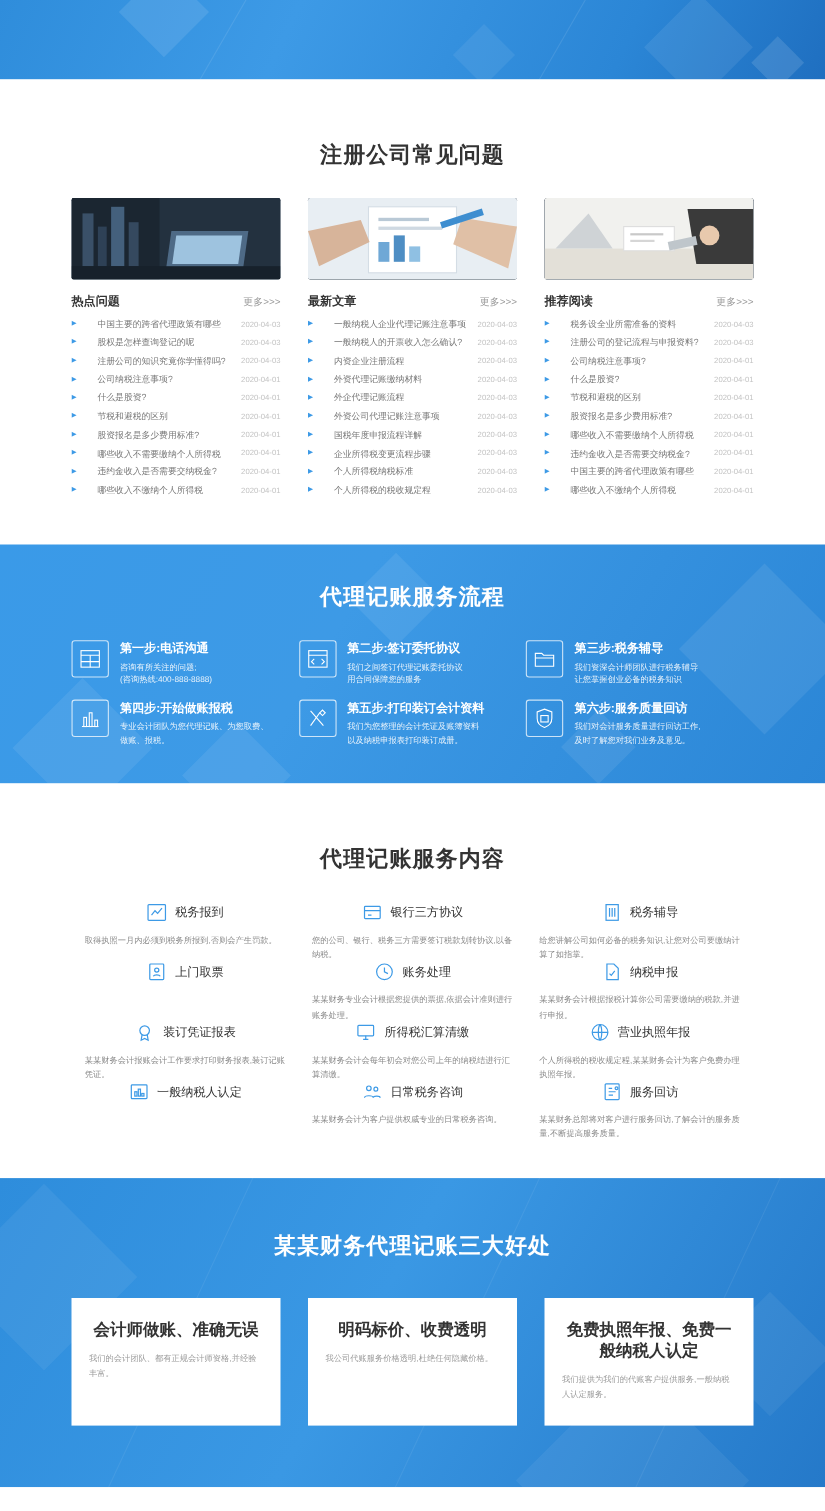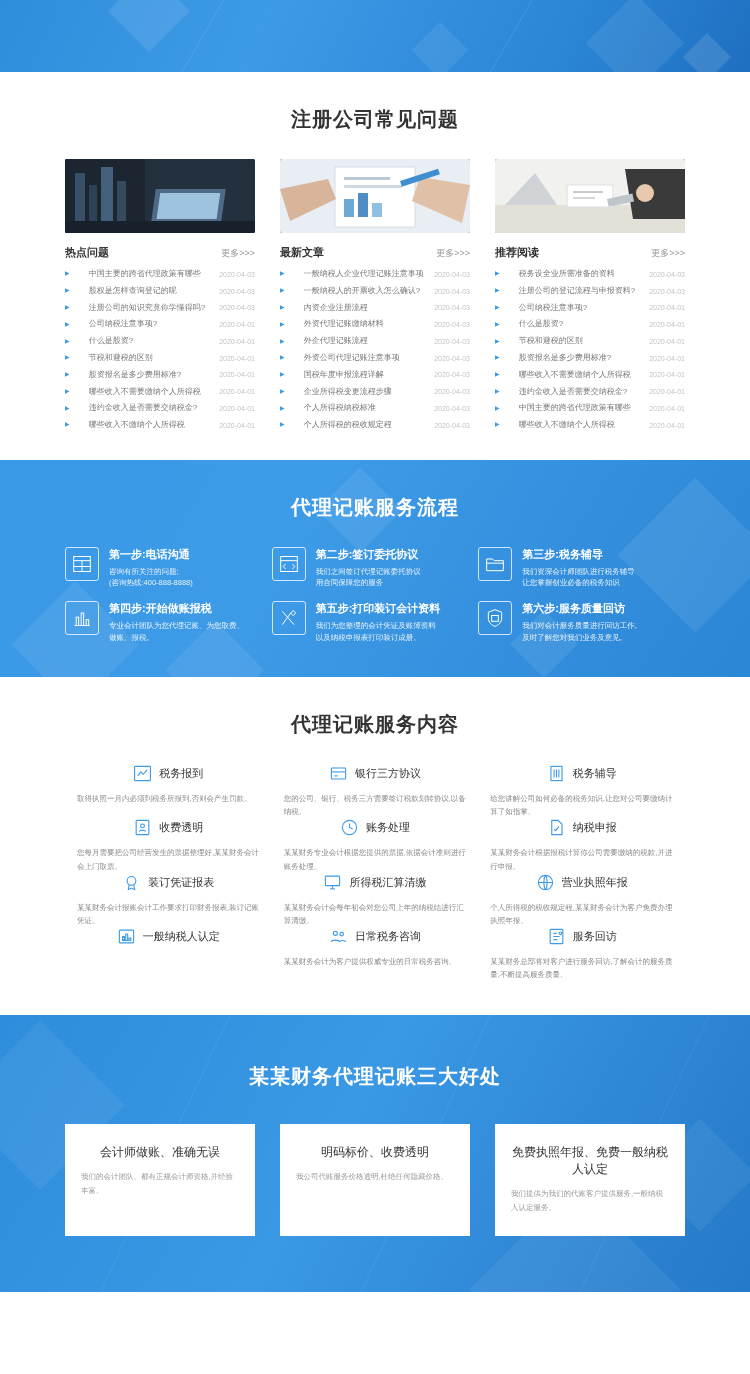--- a/index.html
+++ b/index.html
@@ -29,21 +29,21 @@
   .top-banner .s4 { width: 34px; height: 34px; left: 690px; top: 40px; background: rgba(255,255,255,0.12); }
   .top-banner .line {
     position: absolute;
     width: 1px;
     height: 200px;
     background: rgba(255,255,255,0.10);
     transform: rotate(30deg);
   }
 
   
-  .section { padding: 34px 0 26px; }
+  .section { padding: 34px 0 40px; margin-top: 21px; }
   .container { width: 620px; margin: 0 auto; }
   .sec-title {
     text-align: center;
     font-size: 20px;
     font-weight: bold;
     color: #333;
     letter-spacing: 1px;
     margin-bottom: 26px;
   }
   .sec-title.light { color: #fff; }
@@ -164,21 +164,21 @@
     letter-spacing: 1px;
     margin-bottom: 34px;
   }
   .ben-cards { position: relative; display: flex; justify-content: space-between; }
   .ben-card {
     width: 190px;
     background: #fff;
     padding: 20px 16px 22px;
     text-align: center;
   }
-  .ben-card .h { font-size: 12px; color: #333; margin-bottom: 9px; }
+  .ben-card .h { font-size: 15px; color: #333; margin-bottom: 9px; font-weight: bold; }
   .ben-card .d { font-size: 7.5px; line-height: 1.8; color: #9a9a9a; text-align: left; }
 </style>
 </head>
 <body>
 
 <div class="top-banner">
   <div class="shape s1"></div>
   <div class="shape s2"></div>
   <div class="shape s3"></div>
   <div class="shape s4"></div>
@@ -597,23 +597,22 @@
           </div>
           <div class="svc-desc">给您讲解公司如何必备的税务知识,让您对公司要缴纳计算了如指掌。</div>
         </div>
         <div class="svc-item">
           <div class="svc-head">
             <span class="ico"><svg viewBox="0 0 24 24" fill="none" stroke="#3d9ae6" stroke-width="1.4">
                 <rect x="4" y="3" width="16" height="18" rx="1"></rect>
                 <circle cx="12" cy="10" r="2.4"></circle>
                 <path d="M8 17c1-2.2 7-2.2 8 0"></path>
               </svg></span>
-            <span class="h">收费透明</span>
-          </div>
-          <div class="svc-desc">您每月需要把公司经营发生的票据整理好,某某财务会计会上门取票。</div>
+            <span class="h">上门取票</span>
+          </div>
         </div>
         <div class="svc-item">
           <div class="svc-head">
             <span class="ico"><svg viewBox="0 0 24 24" fill="none" stroke="#3d9ae6" stroke-width="1.4">
                 <circle cx="12" cy="12" r="9"></circle>
                 <polyline points="12,7 12,12 16,14"></polyline>
               </svg></span>
             <span class="h">账务处理</span>
           </div>
           <div class="svc-desc">某某财务专业会计根据您提供的票据,依据会计准则进行账务处理。</div>

